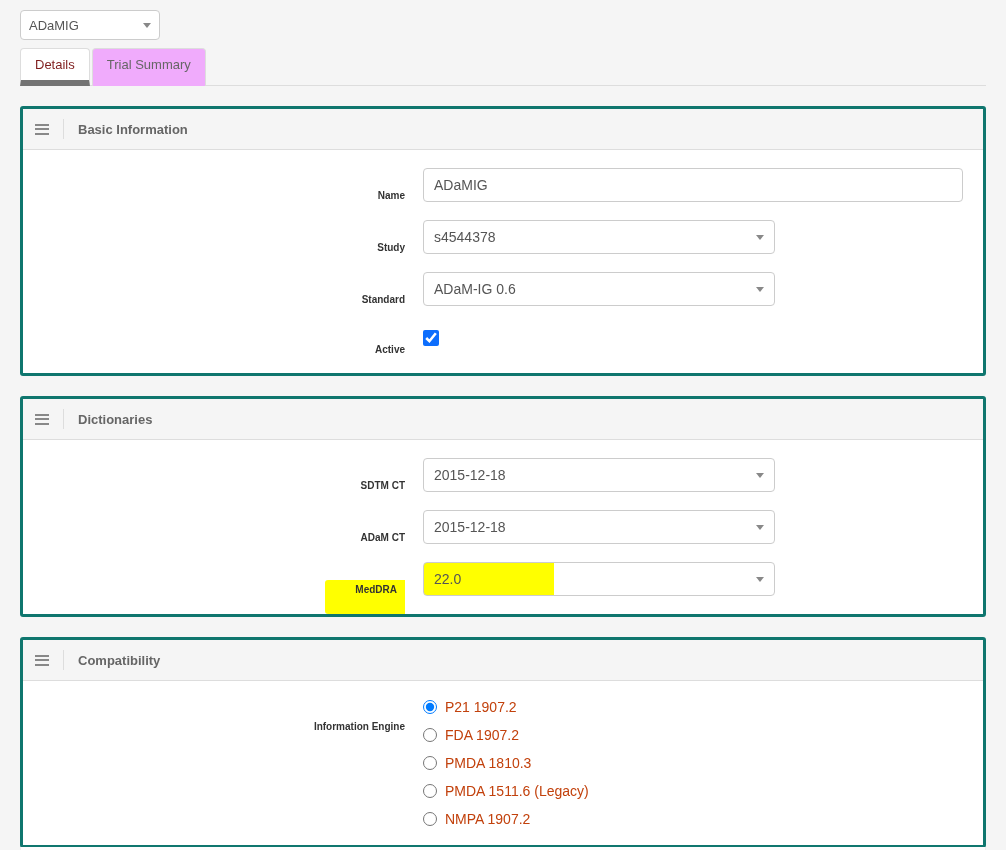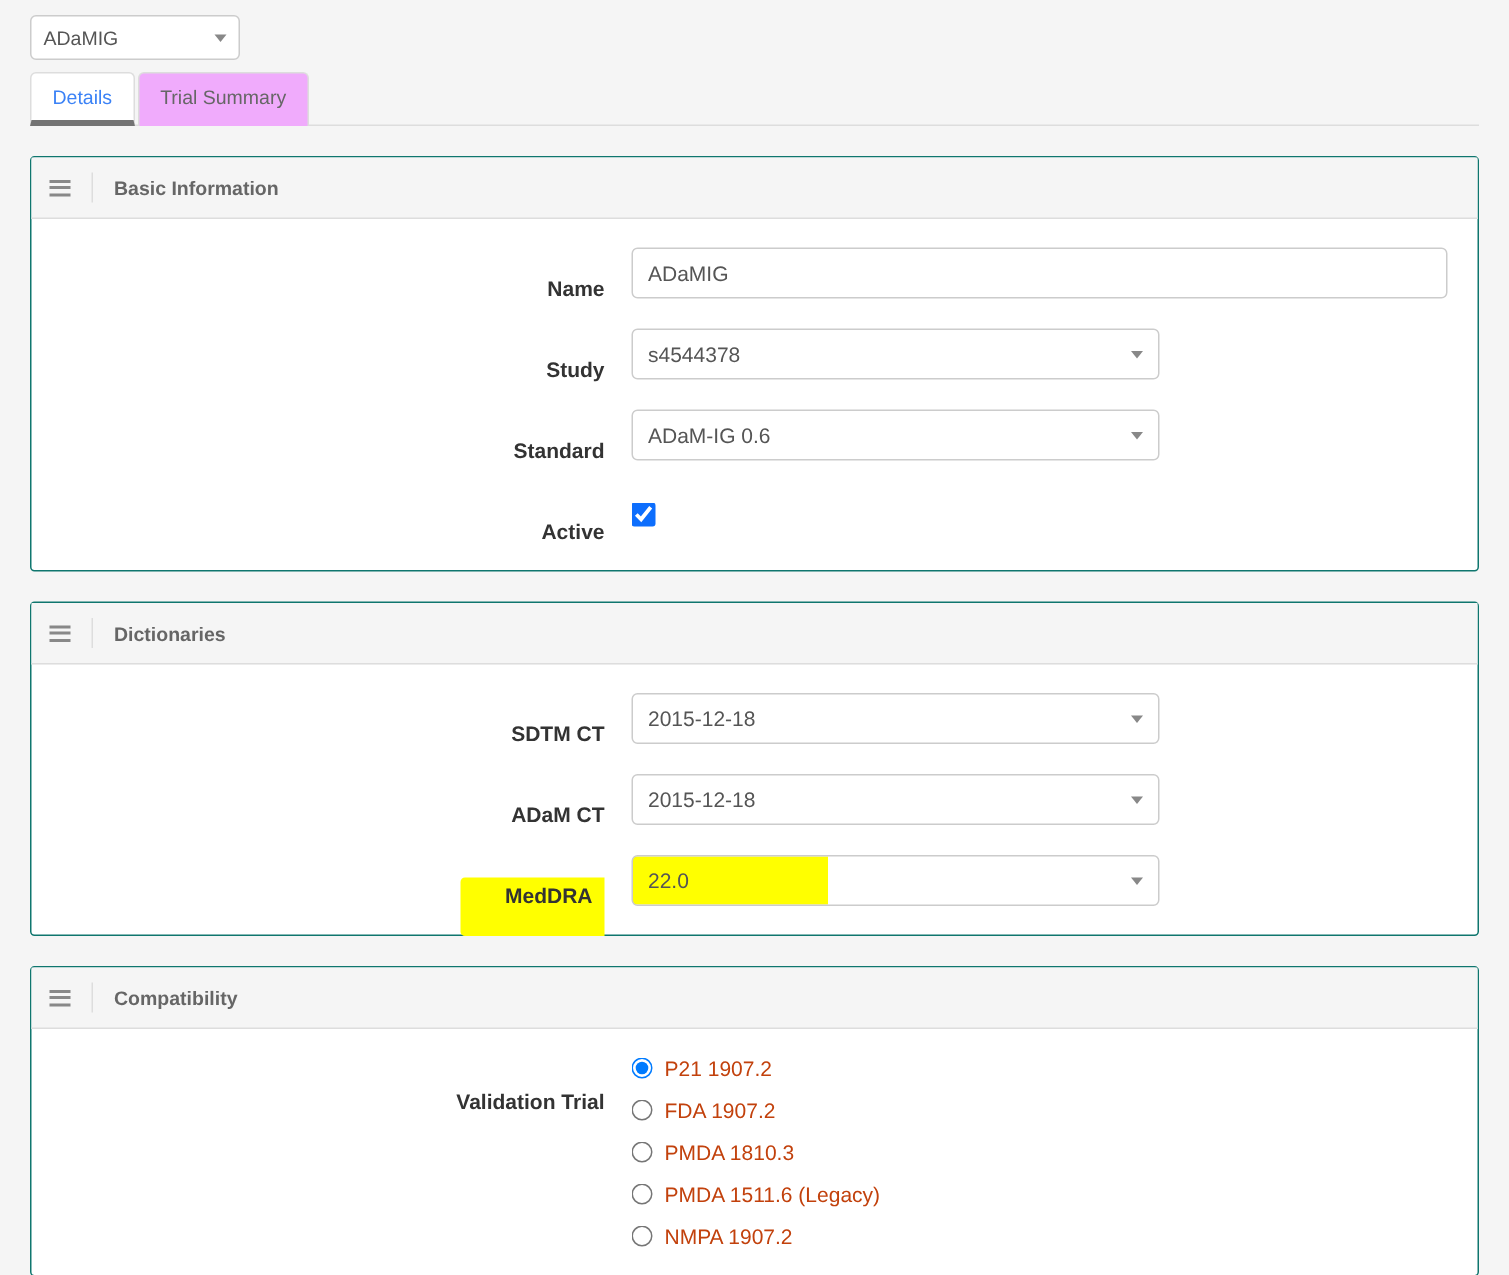--- a/index.html
+++ b/index.html
@@ -59,25 +59,25 @@
     background: #f0abfc;
     color: #666;
     font-size: 13px;
     cursor: pointer;
     border-radius: 4px 4px 0 0;
     margin-right: 2px;
     margin-bottom: -1px;
   }
   .tab.active {
     background: #fff;
-    color: #3b82f6;
-    border-bottom: 4px solid #737373;
+    color: #7f1d1d;
+    border-bottom: 6px solid #737373;
   }
   .panel {
-    border: 1px solid #0f766e;
+    border: 3px solid #0f766e;
     border-radius: 3px;
     margin-top: 20px;
     background: #fff;
   }
   .panel-heading {
     display: flex;
     align-items: center;
     gap: 14px;
     background: #f5f5f5;
     border-bottom: 1px solid #ddd;
@@ -109,21 +109,21 @@
     margin-bottom: 18px;
     position: relative;
   }
   .form-row:last-child { margin-bottom: 0; }
   .form-label-col {
     width: 380px;
     text-align: right;
     padding-right: 18px;
     font-weight: bold;
     color: #333;
-    font-size: 14px;
+    font-size: 10px;
     margin-top: 20px;
   }
   .form-input-col {
     flex: 1;
   }
   .text-input {
     width: 100%;
     max-width: 560px;
     height: 34px;
     border: 1px solid #ccc;
@@ -322,21 +322,21 @@
       <span class="hamburger">
           <span></span>
           <span></span>
           <span></span>
         </span>
       <span class="divider-vert"></span>
       <span>Compatibility</span>
     </div>
     <div class="panel-body">
       <div class="form-row" style="align-items:flex-start;">
-        <div class="form-label-col" style="padding-top:2px;">Validation Trial</div>
+        <div class="form-label-col" style="padding-top:2px;">Information Engine</div>
         <div class="form-input-col">
           <div class="radio-group">
             <div class="radio-row">
               <input type="radio" name="engine" checked="" style="">
               <label>P21 1907.2</label>
             </div>
             <div class="radio-row">
               <input type="radio" name="engine" style="">
               <label>FDA 1907.2</label>
             </div>

